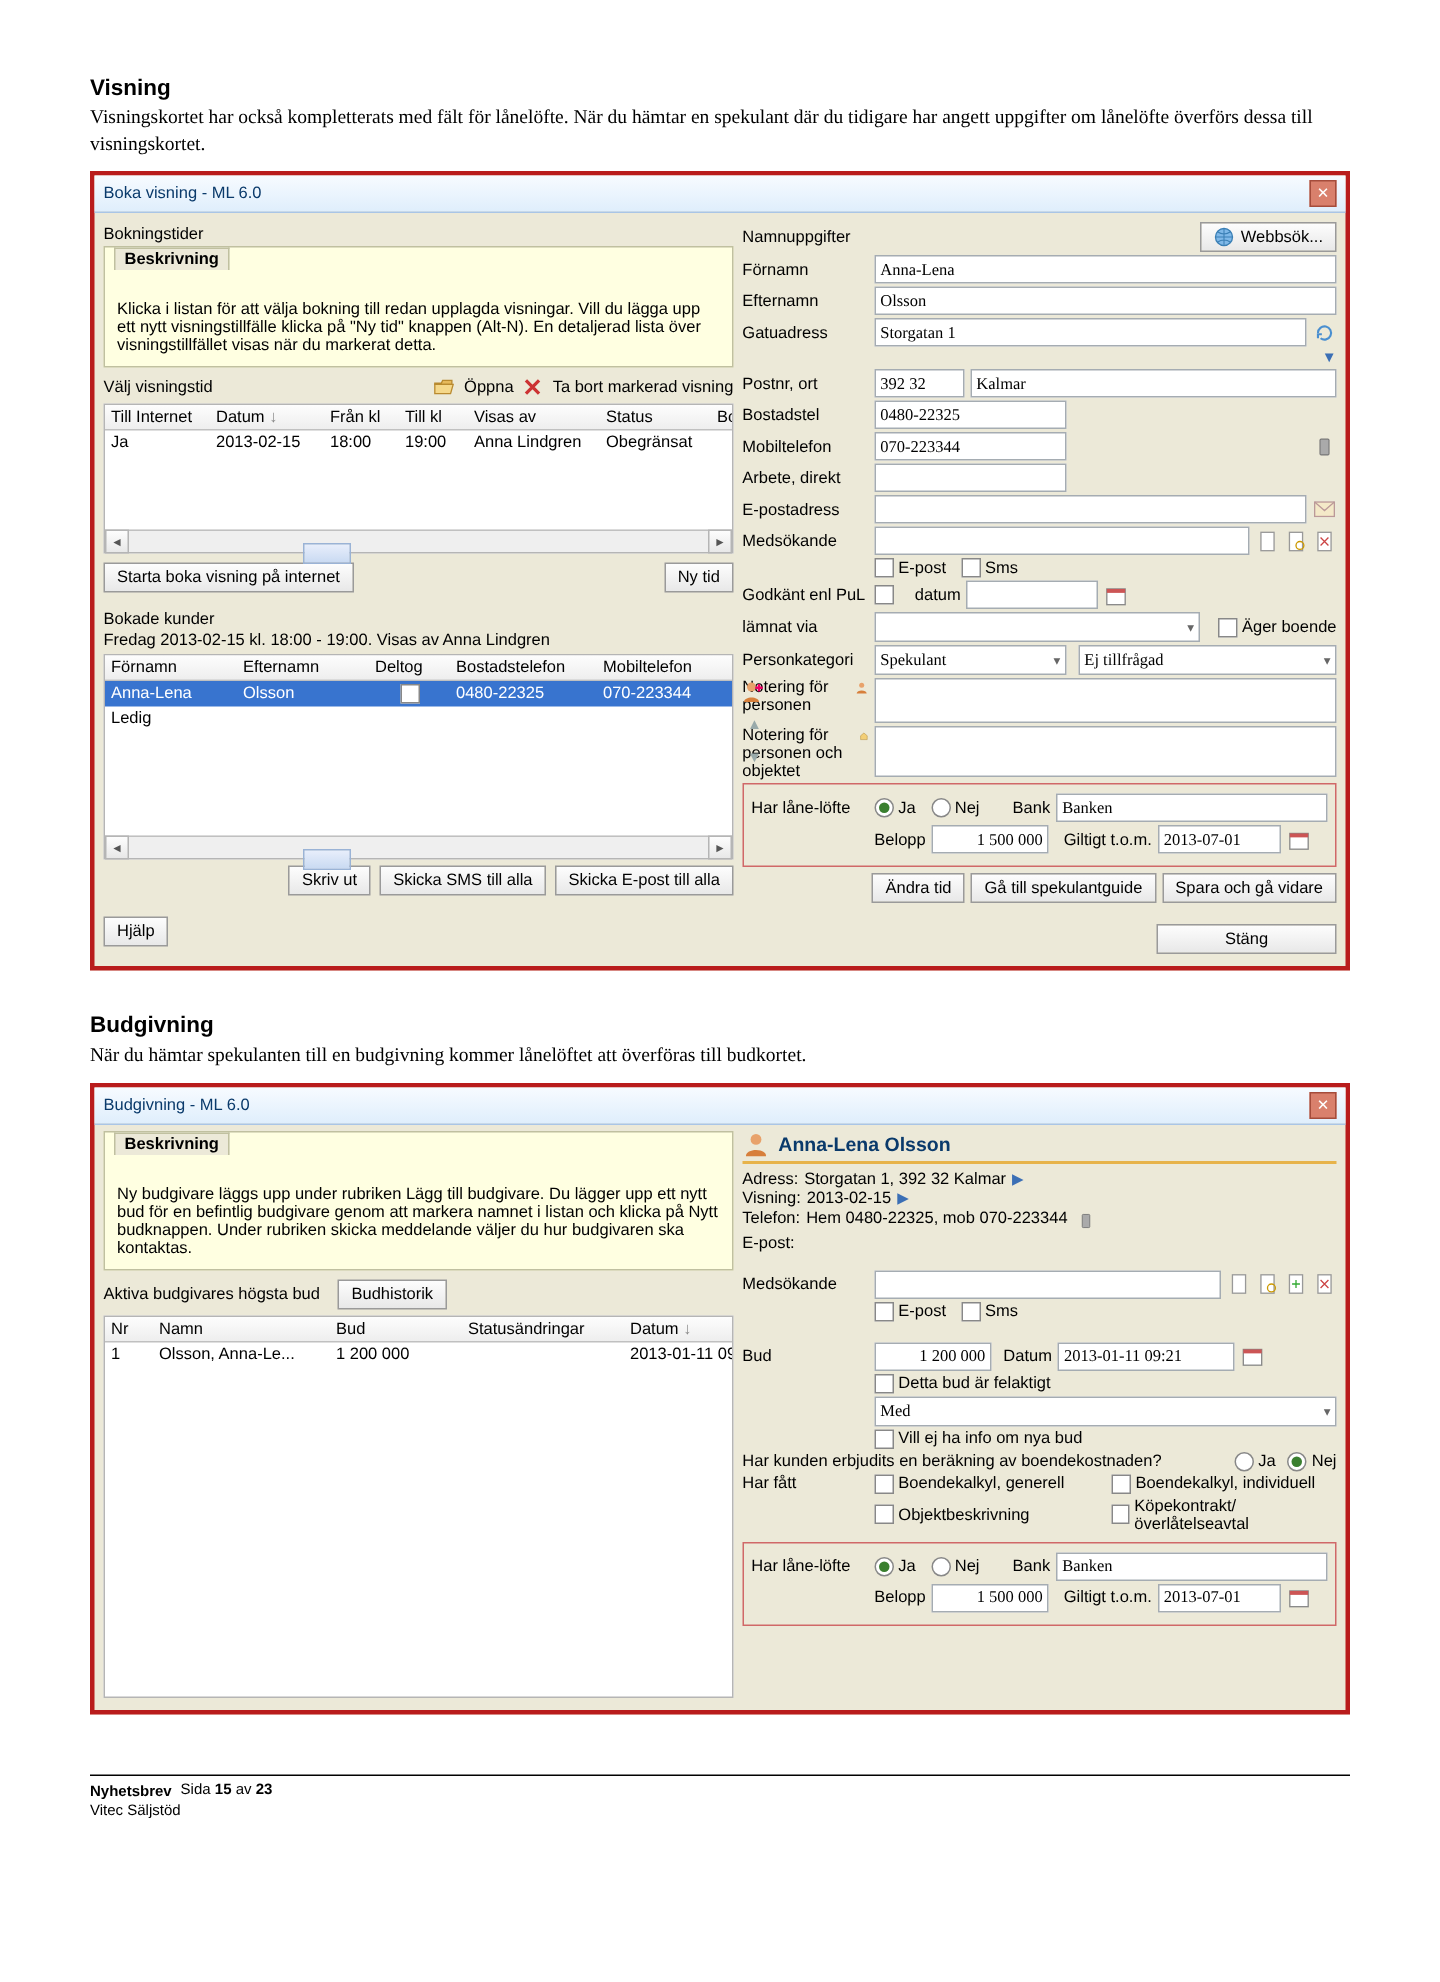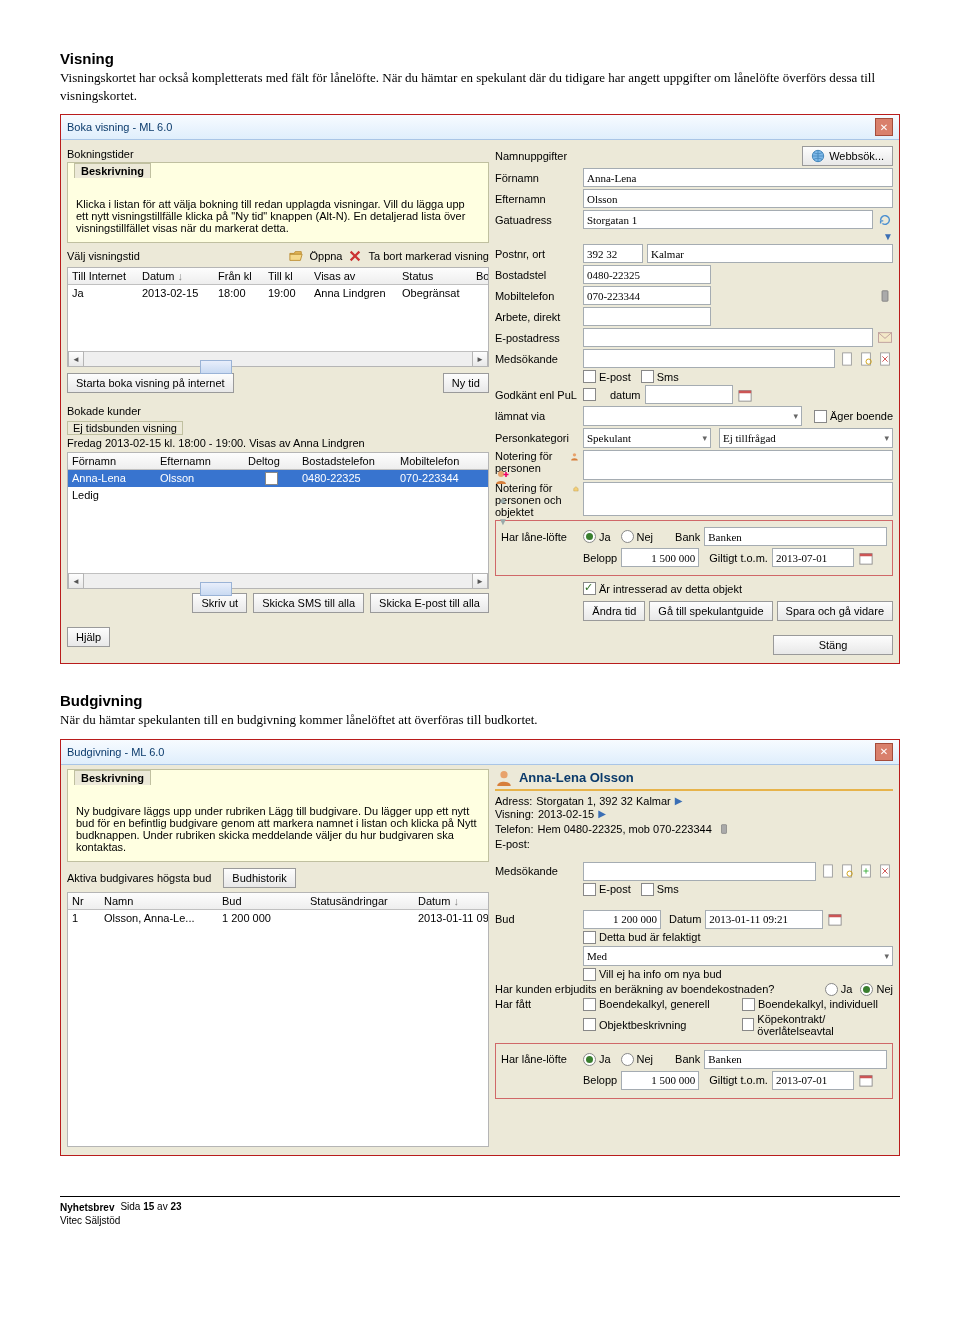--- a/index.html
+++ b/index.html
@@ -1,18 +1,18 @@
 <!DOCTYPE html>
 <html><head>
 <meta charset="utf-8">
 <style>
   body { font-family: Georgia, serif; margin: 0; padding: 50px 60px 40px; font-size: 13px; color: #000; background:#fff; width:840px; }
   h2.section { font-family: Verdana, Geneva, sans-serif; font-weight: bold; font-size: 15px; margin: 0 0 2px; }
   p.body-text { font-family: Georgia, serif; font-size: 13px; margin: 0 0 10px; line-height: 1.35; }
-  .win { border:1px solid #b91c1c; background:#ece9d8; font: 11px Tahoma, Arial, sans-serif; color:#000; margin-bottom: 28px; }
+  .win { border:3px solid #b91c1c; background:#ece9d8; font: 11px Tahoma, Arial, sans-serif; color:#000; margin-bottom: 28px; }
   .titlebar { background: linear-gradient(#f7fbff,#dfeefc); border-bottom:1px solid #a9c5e6; padding:3px 6px; display:flex; align-items:center; justify-content:space-between; }
   .titlebar .txt { color:#0a3a6b; font-weight:normal; }
   .closebtn { width:16px; height:16px; background:#d9806c; border:1px solid #a54c3b; color:#fff; display:flex; align-items:center; justify-content:center; font-size:10px; cursor:pointer; }
   .content { padding:4px 6px 8px; }
   .cols { display:flex; gap:6px; }
   .colL { flex:1.06; min-width:0; }
   .colR { flex:1; min-width:0; }
   .group-title { font-size:11px; padding: 4px 0 2px; }
   .yellowbox { background:#ffffe1; border:1px solid #c0c0a0; padding:6px 8px 8px; margin-bottom:4px; }
   .yellowbox .ybtitle { font-weight:bold; display:inline-block; background:#ece9d8; border:1px solid #c0c0a0; border-bottom:none; padding:1px 6px; margin:-10px 0 16px -2px; position:relative; top:-4px; }
@@ -49,21 +49,21 @@
   .cb.checked .box::after { content:"✓"; position:absolute; left:0; top:-2px; font-size:11px; color:#2c6f23; }
   .bubblelabel { background:#ece9d8; border:1px solid #c0c0a0; padding:0 5px; display:inline-block; }
   .smallicons { display:flex; gap:3px; }
   .page-icon { width:14px; height:14px; }
   .hr-footer { border:none; border-top:1px solid #000; margin:40px 0 4px; }
   .footer { display:flex; justify-content:flex-start; font-family: Verdana, Geneva, sans-serif; font-size:10px; }
   .footer .left { line-height:1.3; }
   svg { display:block; }
   .bluearrow { color:#3b6fb5; font-size:10px; }
   .person-hdr { display:flex; align-items:center; gap:6px; border-bottom:2px solid #e7b34a; padding-bottom:2px; margin-bottom:4px; }
-  .info-line { font-size:11px; margin:1px 0; display:flex; align-items:center; gap:4px; }
+  .info-line { font-size:11px; margin:1px 0; display:flex; gap:4px; }
 </style>
 </head>
 <body>
 
 <h2 class="section">Visning</h2>
 <p class="body-text">Visningskortet har också kompletterats med fält för lånelöfte. När du hämtar en spekulant där du tidigare har angett uppgifter om lånelöfte överförs dessa till visningskortet.</p>
 
 <div class="win">
   <div class="titlebar">
     <span class="txt">Boka visning - ML 6.0</span>
@@ -127,23 +127,20 @@
             <div class="arrow">►</div>
           </div>
         </div>
 
         <div class="btnrow" style="justify-content:space-between; padding-top:6px">
           <button class="btn">Starta boka visning på internet</button>
           <button class="btn">Ny tid</button>
         </div>
 
         <div class="group-title" style="margin-top:8px">Bokade kunder</div>
-        <div style="margin:2px 0 2px">
-          <span class="bubblelabel">Ej tidsbunden visning</span>
-        </div>
         <div style="font-size:11px; margin-bottom:3px">Fredag 2013-02-15 kl. 18:00 - 19:00. Visas av Anna Lindgren</div>
 
         <div class="grid" style="position:relative">
           <div class="hdr">
             <div style="width:80px">Förnamn</div>
             <div style="width:80px">Efternamn</div>
             <div style="width:46px">Deltog</div>
             <div style="width:90px">Bostadstelefon</div>
             <div style="flex:1">Mobiltelefon</div>
           </div>
@@ -371,26 +368,20 @@
             <span style="margin-left:6px">Giltigt t.o.m.</span>
             <input class="inp" style="width: 74px;" value="2013-07-01">
             <span class="chip">
                 <svg width="14" height="14" viewBox="0 0 16 16">
                   <rect x="1" y="3" width="14" height="12" fill="#fff" stroke="#888"></rect>
                   <rect x="1" y="3" width="14" height="3" fill="#c55"></rect>
                 </svg>
               </span>
           </div>
         </div>
-        <div class="frow" style="padding-left:88px; padding-top:4px">
-          <span class="cb checked">
-              <span class="box"></span>
-              <span>Är intresserad av detta objekt</span>
-            </span>
-        </div>
         <div class="btnrow" style="gap:4px">
           <button class="btn">Ändra tid</button>
           <button class="btn">Gå till spekulantguide</button>
           <button class="btn">Spara och gå vidare</button>
         </div>
         <div class="btnrow" style="padding-top:14px">
           <button class="btn" style="width:120px; justify-content:center">Stäng</button>
         </div>
       </div>
     </div>

